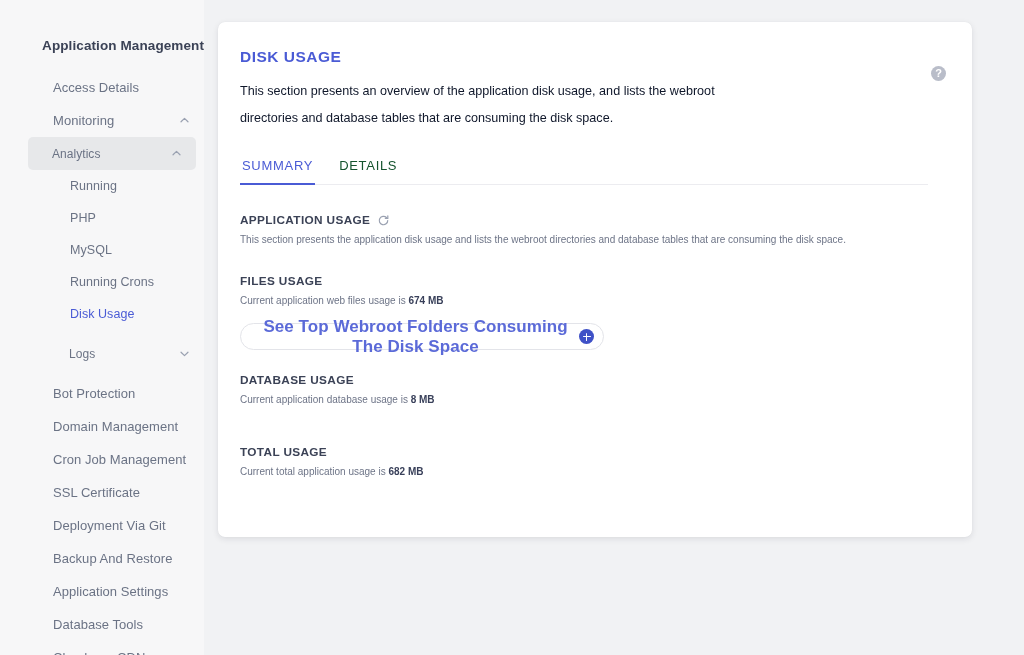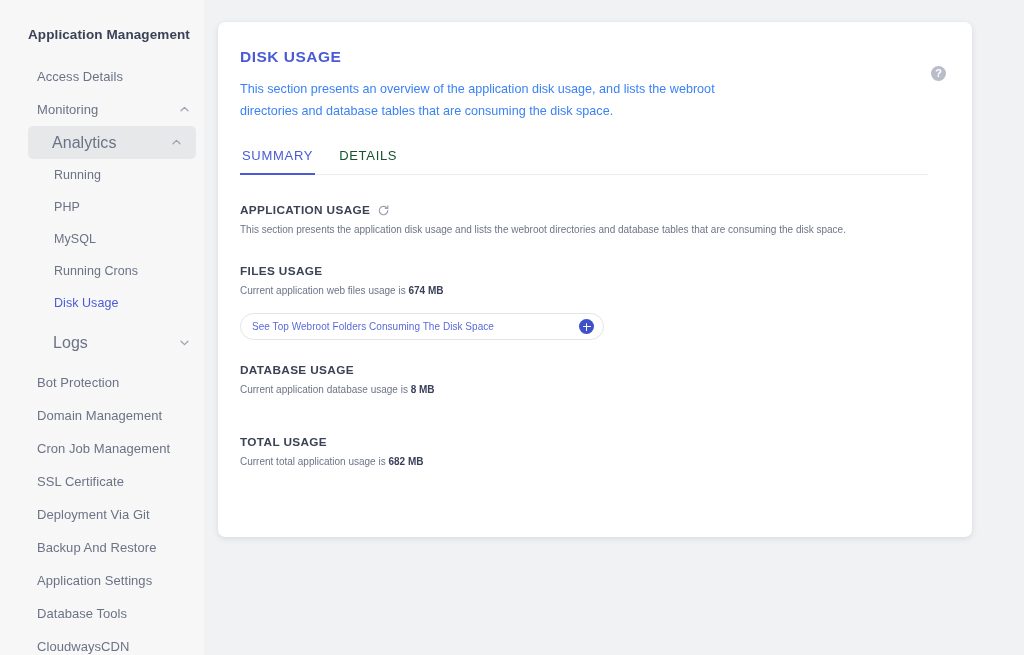--- a/index.html
+++ b/index.html
@@ -23,50 +23,51 @@
     width: 1024px;
     height: 655px;
     background: #f1f2f4;
   }
 
   
   .sidebar {
     width: 204px;
     flex: 0 0 204px;
     background: #f7f7f8;
-    padding-top: 27px;
+    padding-top: 38px;
     overflow: hidden;
+    text-align: right;
   }
 
   .sidebar-title {
     font-size: 13.5px;
     font-weight: bold;
     color: #3b4256;
     padding: 0 0 0 28px;
     margin-bottom: 18px;
     letter-spacing: 0.1px;
   }
 
   .nav-item {
     display: flex;
     align-items: center;
     justify-content: space-between;
     height: 33px;
     font-size: 13px;
     color: #6b7385;
     padding: 0 14px 0 37px;
-    margin: 0 0 0 0;
+    margin: 0 0 0 16px;
     cursor: pointer;
     border-radius: 4px;
     letter-spacing: 0.05px;
   }
 
   .nav-item.sub {
     padding-left: 53px;
-    font-size: 16px;
+    font-size: 12px;
   }
 
   .nav-item.subsub {
     padding-left: 54px;
     font-size: 12.5px;
     height: 32px;
   }
 
   .nav-item.active-bg {
     background: #e7e8ea;
@@ -125,22 +126,22 @@
     font-size: 15.5px;
     font-weight: bold;
     color: #4a5bd5;
     letter-spacing: 0.5px;
     margin-bottom: 12px;
     padding-left: 0;
   }
 
   .card-desc {
     font-size: 12.6px;
-    line-height: 22px;
-    color: #3b82f6;
+    line-height: 27px;
+    color: #0f172a;
     max-width: 520px;
     margin-bottom: 26px;
   }
 
   
   .tabs {
     display: flex;
     gap: 0;
     border-bottom: 1px solid #ececf0;
     margin-bottom: 28px;
@@ -221,22 +222,22 @@
     height: 27px;
     border: 1px solid #e3e4e9;
     border-radius: 14px;
     background: #ffffff;
     padding: 0 9px 0 11px;
     cursor: pointer;
     font-family: inherit;
   }
 
   .pill-label {
-    font-size: 10px;
-    font-weight: normal;
+    font-size: 17px;
+    font-weight: bold;
     color: #5b6ad8;
     letter-spacing: 0.05px;
   }
 
   .plus-badge {
     width: 15px;
     height: 15px;
     border-radius: 50%;
     background: #3f51c7;
     position: relative;

